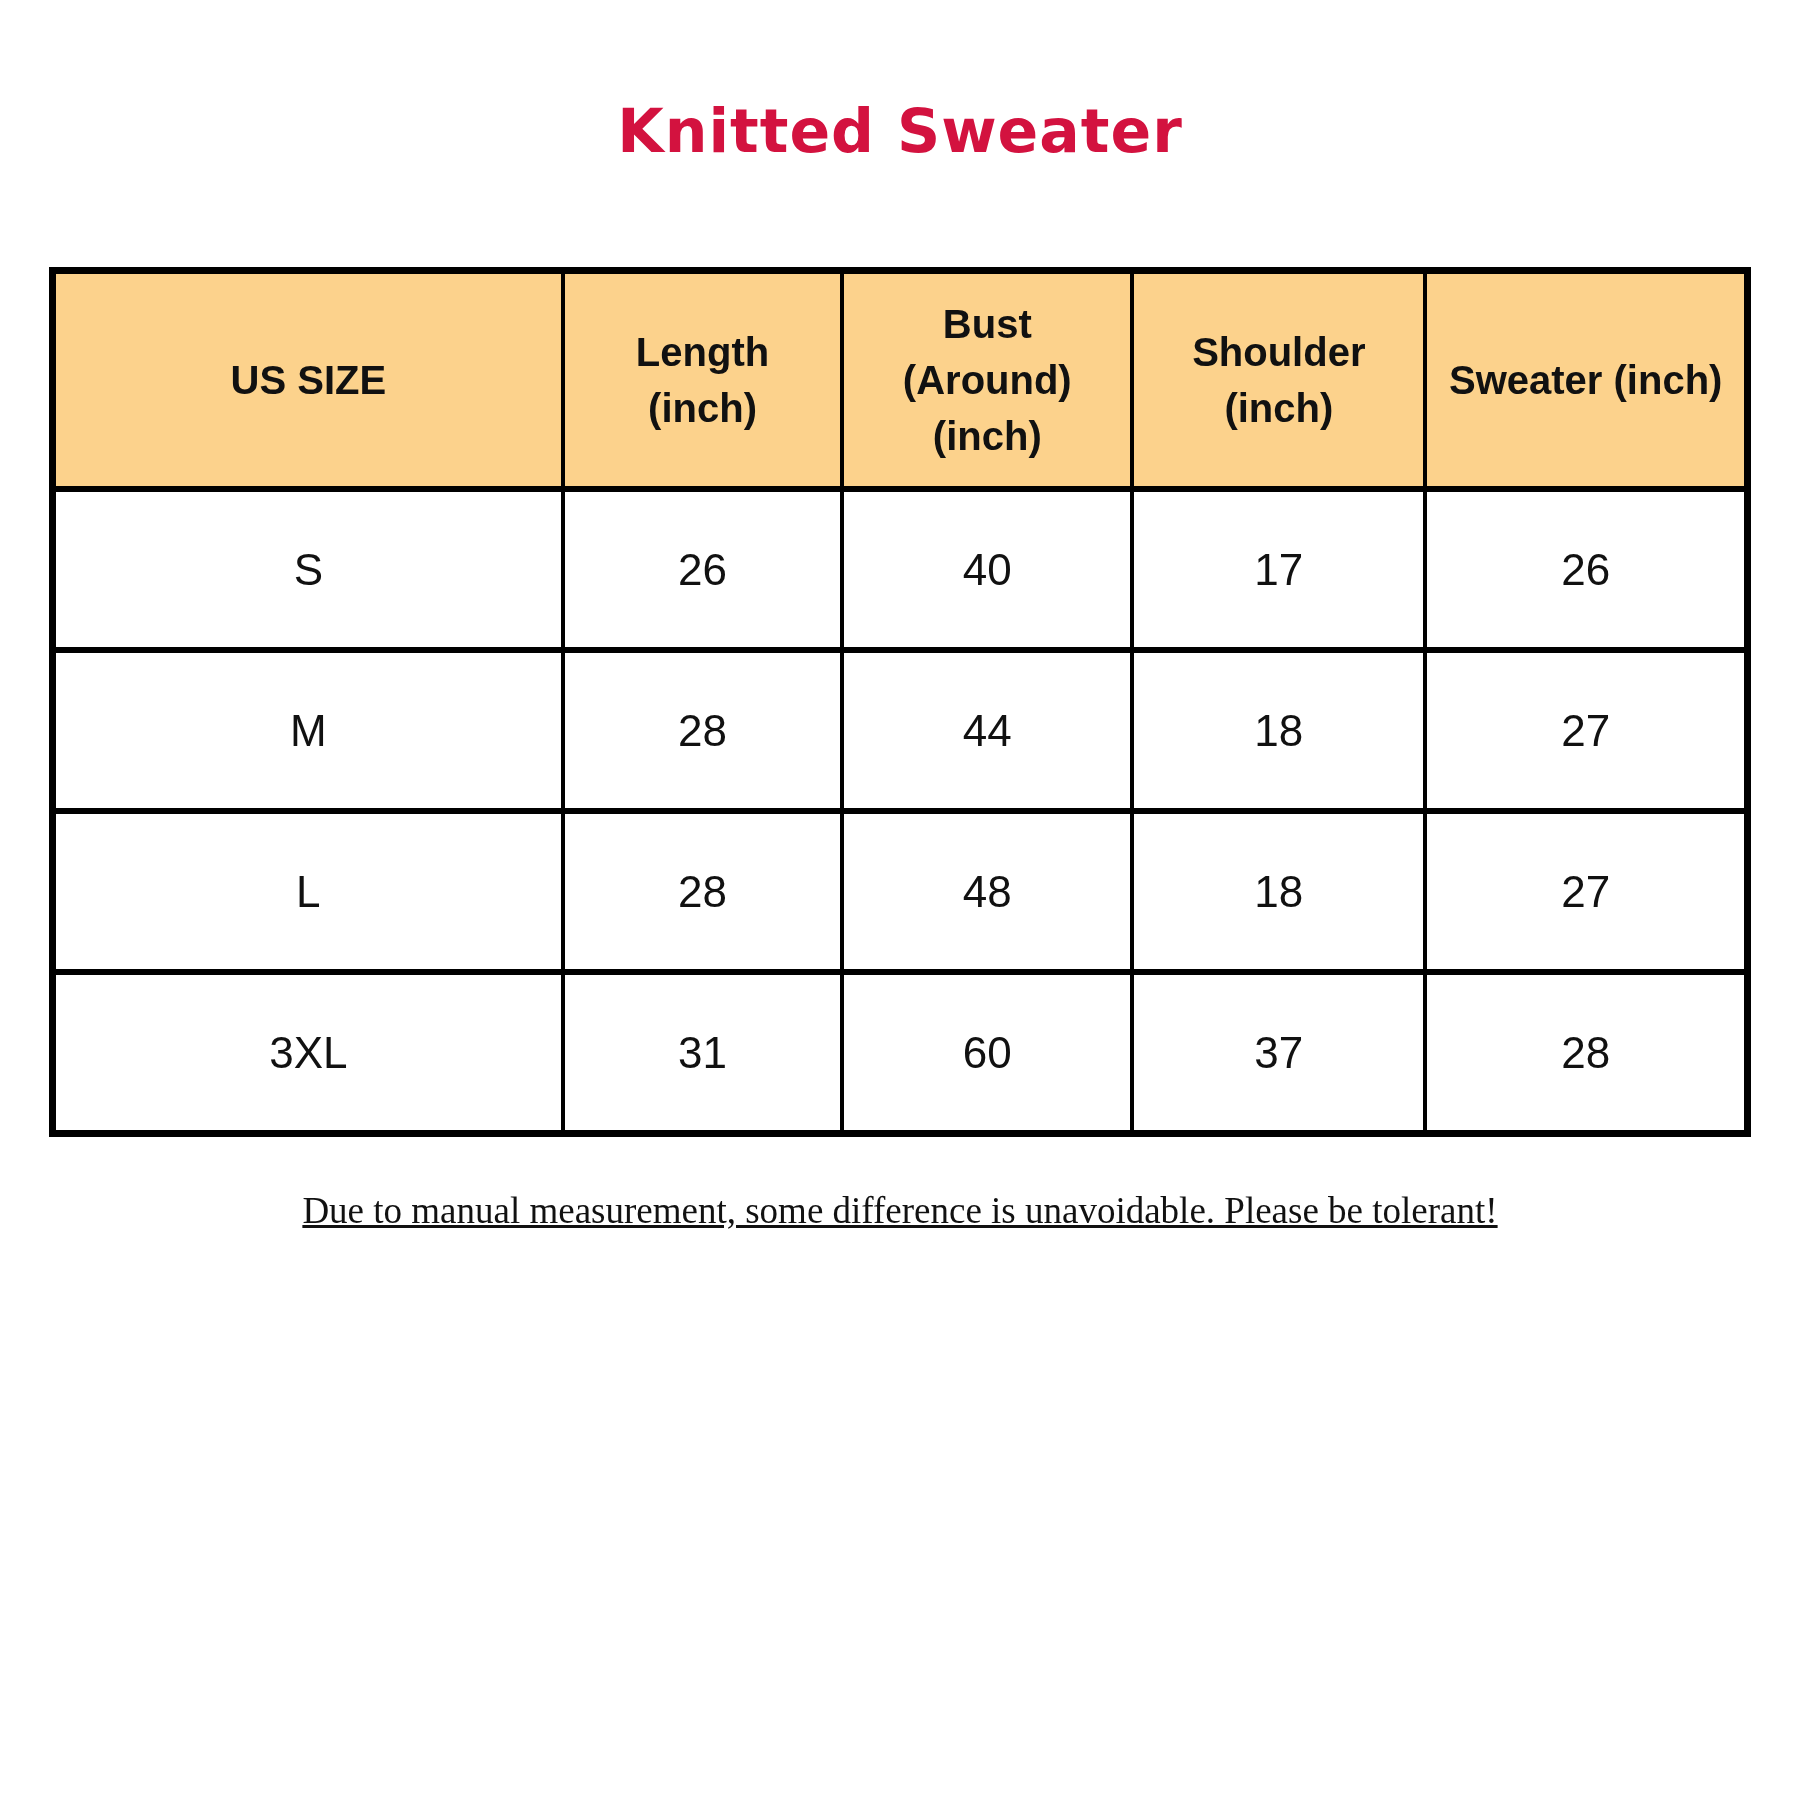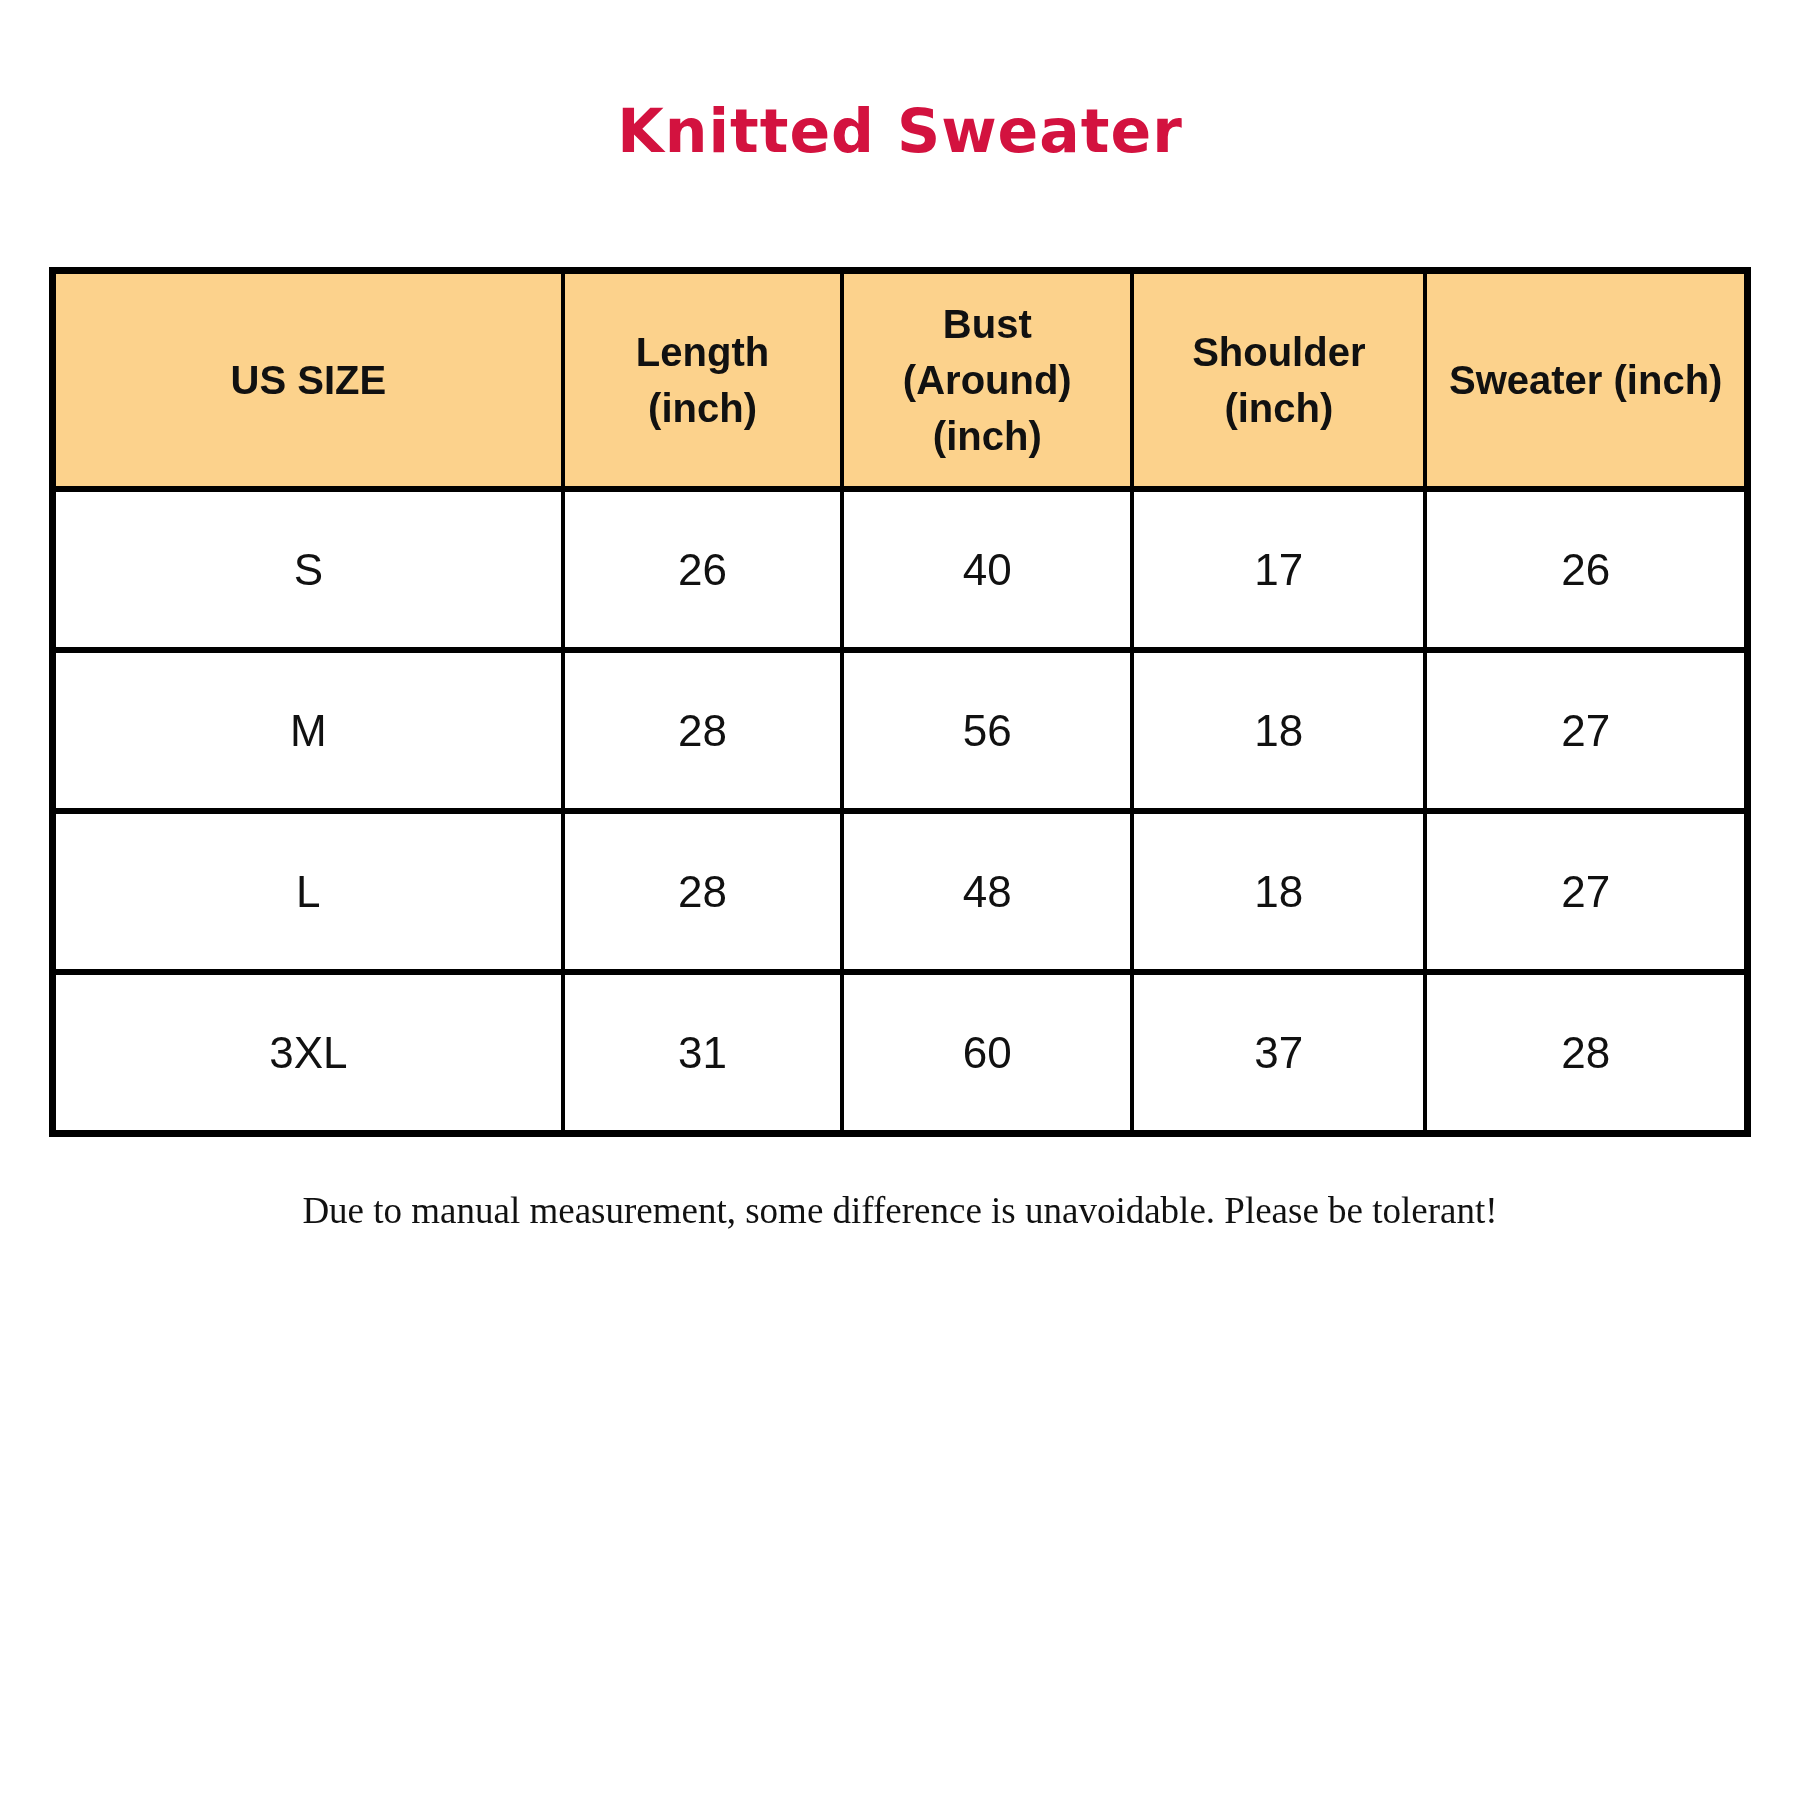--- a/index.html
+++ b/index.html
@@ -58,20 +58,21 @@
     font-weight: normal;
     font-size: 44px;
     color: var(--text-color, #111111);
   }
   .footer-note {
     margin: 52px 0 0 0;
     text-align: center;
     font-family: "Liberation Serif", serif;
     font-size: 37px;
     color: var(--text-color, #111111);
+    text-decoration: underline;
   }
 </style>
 </head>
 <body>
 
 <div class="canvas">
 
   <h1 class="title">Knitted Sweater</h1>
 
   <table class="size-table">
@@ -99,21 +100,21 @@
       <tr>
         <td>S</td>
         <td>26</td>
         <td>40</td>
         <td>17</td>
         <td>26</td>
       </tr>
       <tr>
         <td>M</td>
         <td>28</td>
-        <td>56</td>
+        <td>44</td>
         <td>18</td>
         <td>27</td>
       </tr>
       <tr>
         <td>L</td>
         <td>28</td>
         <td>48</td>
         <td>18</td>
         <td>27</td>
       </tr>

